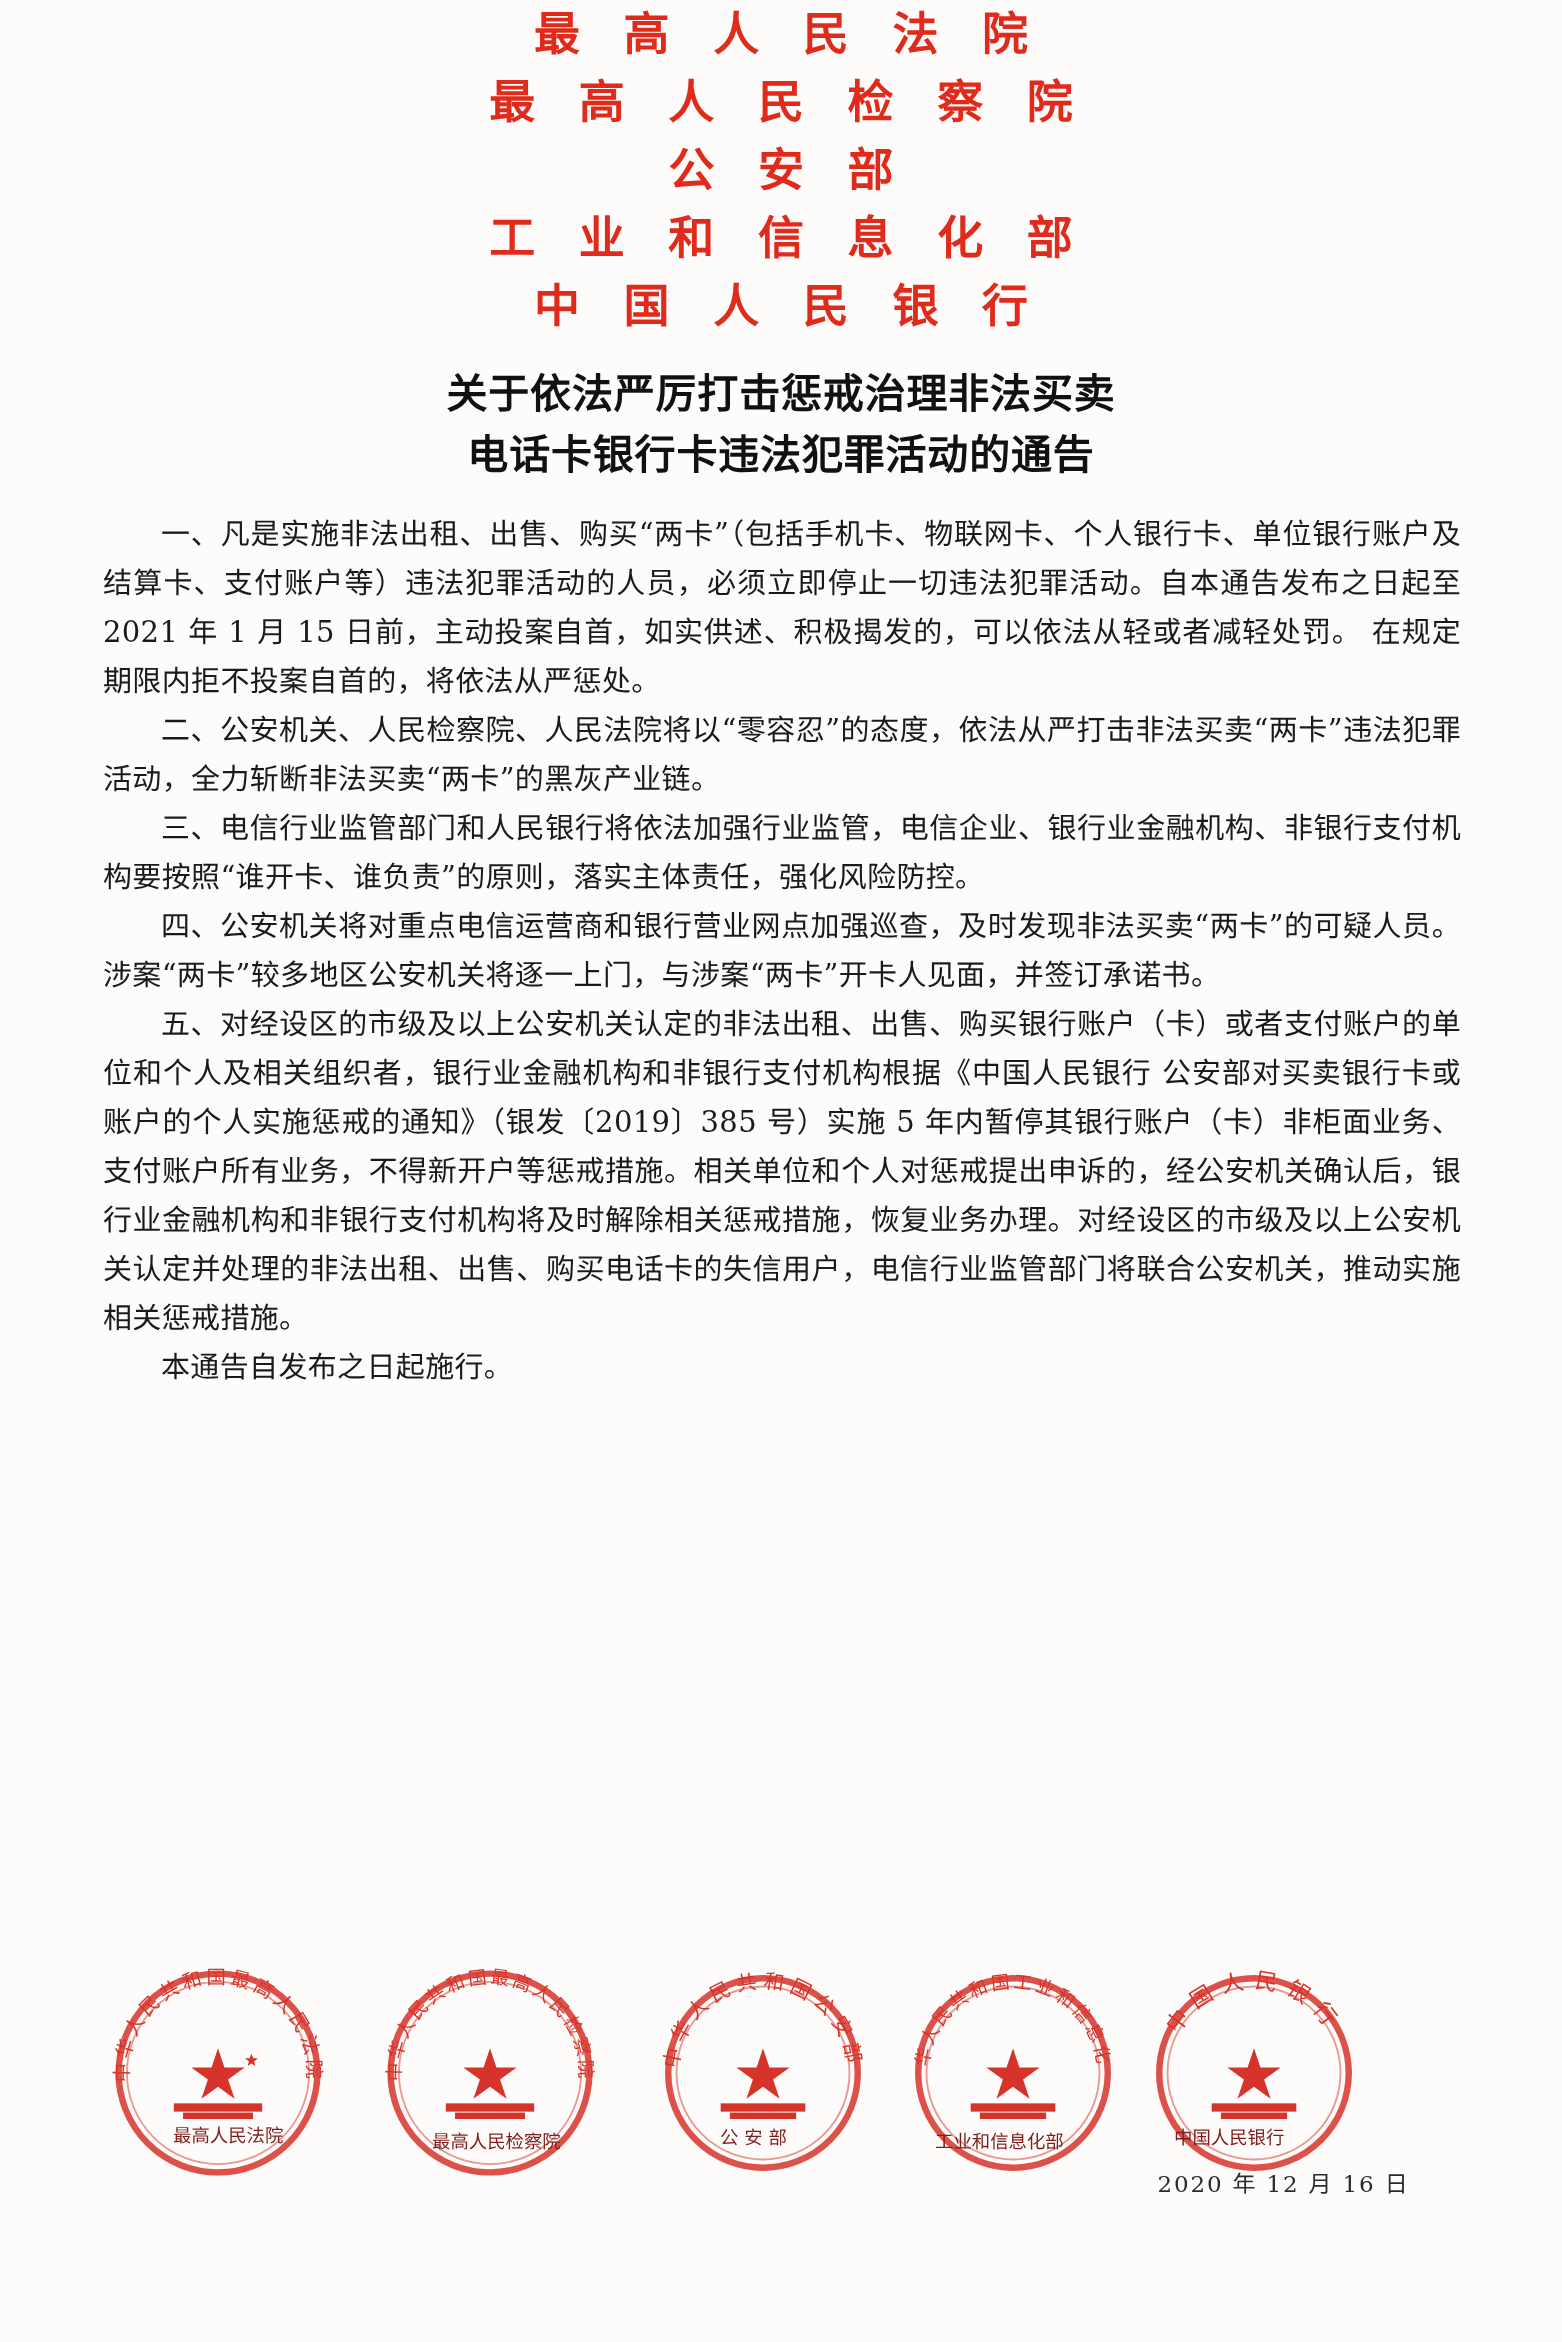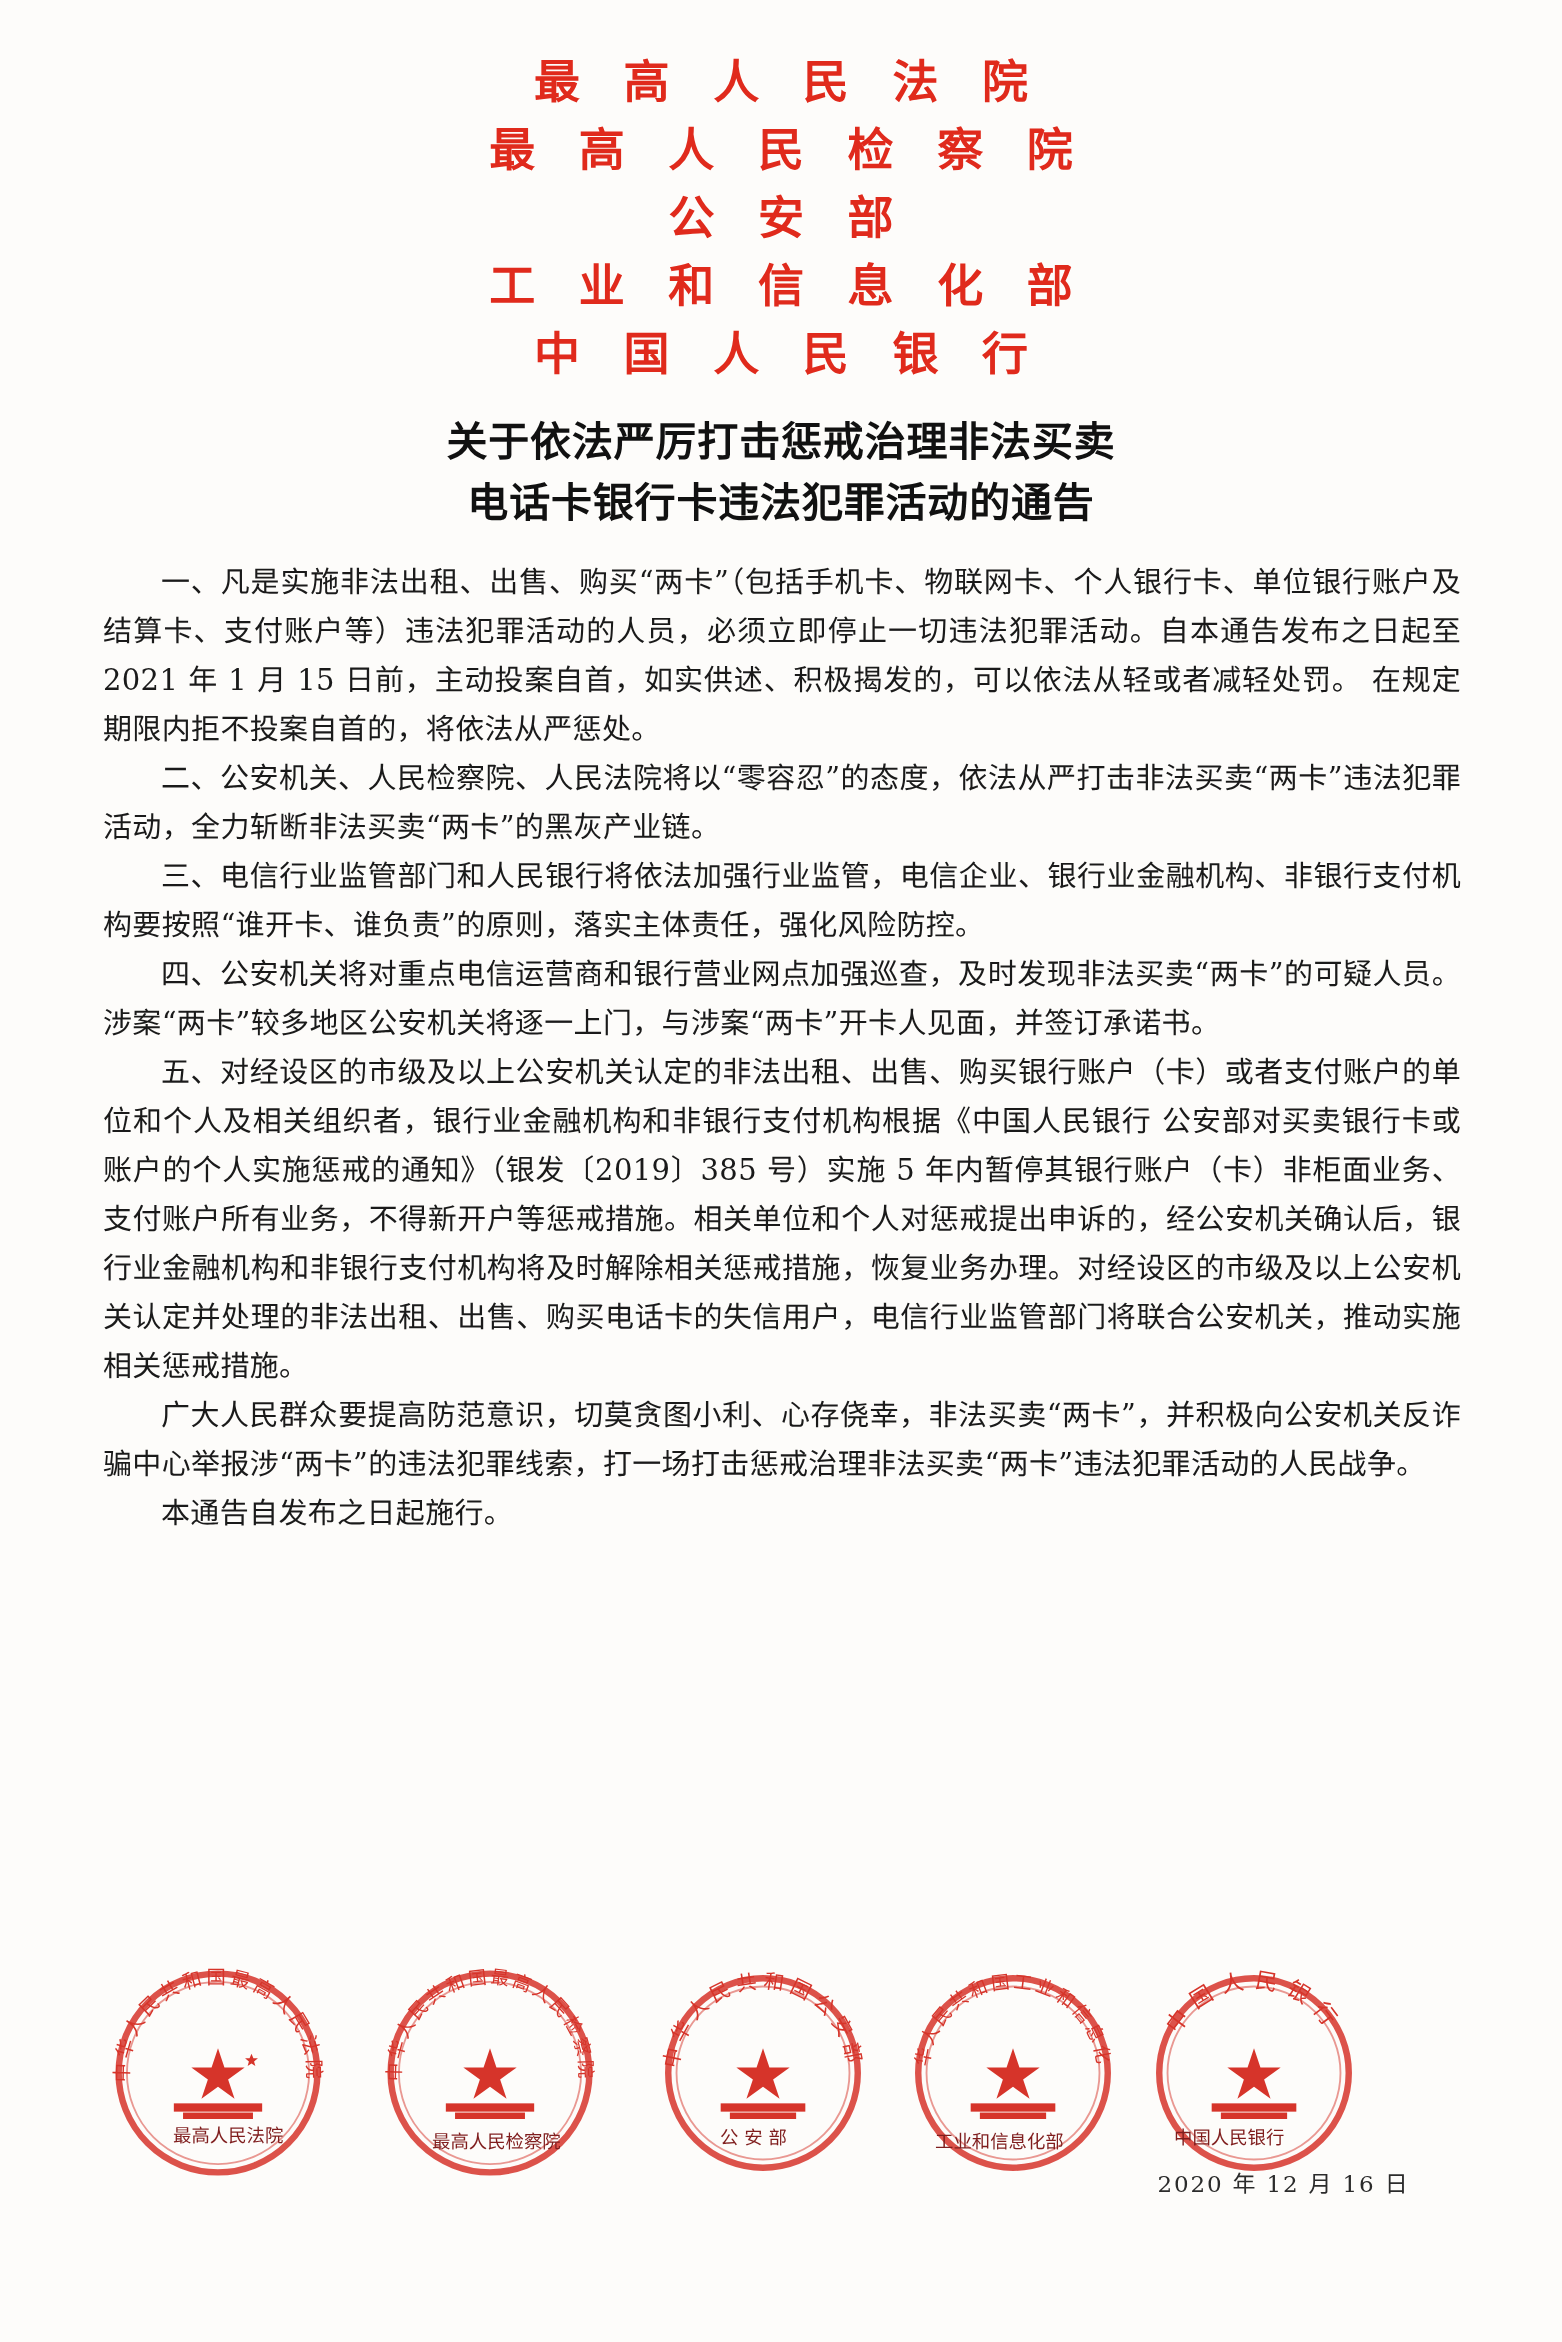--- a/index.html
+++ b/index.html
@@ -17,21 +17,20 @@
   }
   .page {
     position: absolute;
     left: 0; top: 0;
     width: 1562px;
     height: 2343px;
     background: #fdfcfa;
   }
   
   .masthead {
-    padding-top: 48px;
     text-align: center;
   }
   .masthead-line {
     color: #e02a1c;
     font-family: "DejaVu Serif", "Liberation Serif", serif;
     font-weight: 700;
     font-size: 46px;
     line-height: 68px;
     letter-spacing: 0.30em;
     text-indent: 0.30em;
@@ -120,21 +119,20 @@
     <div>关于依法严厉打击惩戒治理非法买卖</div>
     <div>电话卡银行卡违法犯罪活动的通告</div>
   </div>
 
   <div class="body-text">
     <p>一、凡是实施非法出租、出售、购买“两卡”（包括手机卡、物联网卡、个人银行卡、单位银行账户及结算卡、支付账户等）违法犯罪活动的人员，必须立即停止一切违法犯罪活动。自本通告发布之日起至 2021 年 1 月 15 日前，主动投案自首，如实供述、积极揭发的，可以依法从轻或者减轻处罚。 在规定期限内拒不投案自首的，将依法从严惩处。</p>
     <p>二、公安机关、人民检察院、人民法院将以“零容忍”的态度，依法从严打击非法买卖“两卡”违法犯罪活动，全力斩断非法买卖“两卡”的黑灰产业链。</p>
     <p>三、电信行业监管部门和人民银行将依法加强行业监管，电信企业、银行业金融机构、非银行支付机构要按照“谁开卡、谁负责”的原则，落实主体责任，强化风险防控。</p>
     <p>四、公安机关将对重点电信运营商和银行营业网点加强巡查，及时发现非法买卖“两卡”的可疑人员。涉案“两卡”较多地区公安机关将逐一上门，与涉案“两卡”开卡人见面，并签订承诺书。</p>
     <p>五、对经设区的市级及以上公安机关认定的非法出租、出售、购买银行账户（卡）或者支付账户的单位和个人及相关组织者，银行业金融机构和非银行支付机构根据《中国人民银行 公安部对买卖银行卡或账户的个人实施惩戒的通知》（银发〔2019〕385 号）实施 5 年内暂停其银行账户（卡）非柜面业务、支付账户所有业务，不得新开户等惩戒措施。相关单位和个人对惩戒提出申诉的，经公安机关确认后，银行业金融机构和非银行支付机构将及时解除相关惩戒措施，恢复业务办理。对经设区的市级及以上公安机关认定并处理的非法出租、出售、购买电话卡的失信用户，电信行业监管部门将联合公安机关，推动实施相关惩戒措施。</p>
-    <p>广大人民群众要提高防范意识，切莫贪图小利、心存侥幸，非法买卖“两卡”，并积极向公安机关反诈骗中心举报涉“两卡”的违法犯罪线索，打一场打击惩戒治理非法买卖“两卡”违法犯罪活动的人民战争。</p>
     <p>本通告自发布之日起施行。</p>
   </div>
 
   <div class="seals">
 
     <div class="seal seal-1">
       <svg viewBox="0 0 250 250" width="230" height="230" aria-hidden="true">
         <defs>
           <path id="arcTop1" d="M 28,125 A 97,97 0 0 1 222,125"></path>
         </defs>

